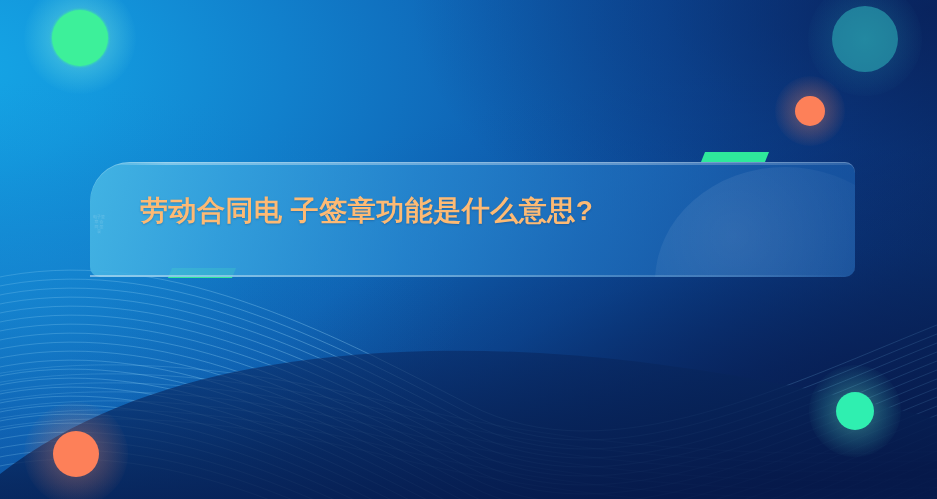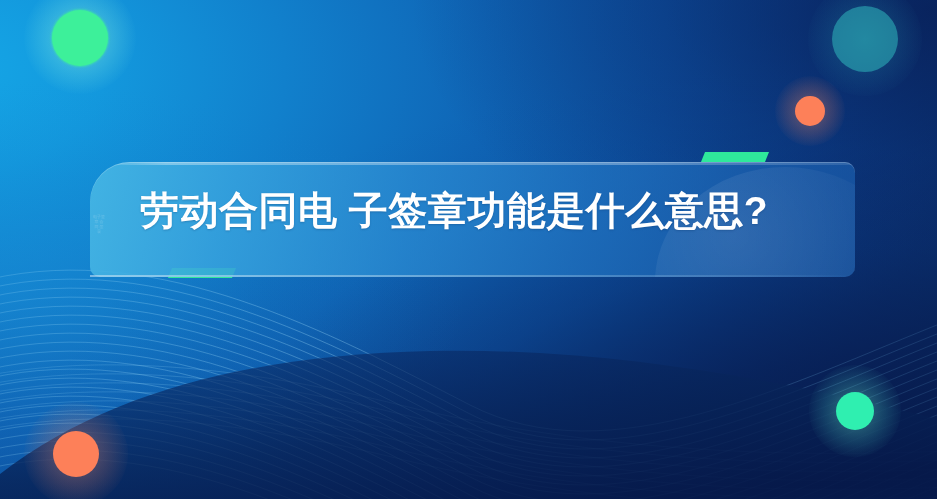--- a/index.html
+++ b/index.html
@@ -175,22 +175,22 @@
     user-select: none;
   }
 
   .headline {
     position: absolute;
     left: 50px;
     top: 0;
     height: 98px;
     display: flex;
     align-items: center;
-    color: #ffffff;
-    font-size: 39px;
+    color: #fdba74;
+    font-size: 28px;
     font-weight: bold;
     letter-spacing: 0.5px;
     white-space: pre;
     text-shadow: 0 1px 2px rgba(10,50,100,0.28);
   }
 
   
   .accent {
     position: absolute;
     height: 10px;

